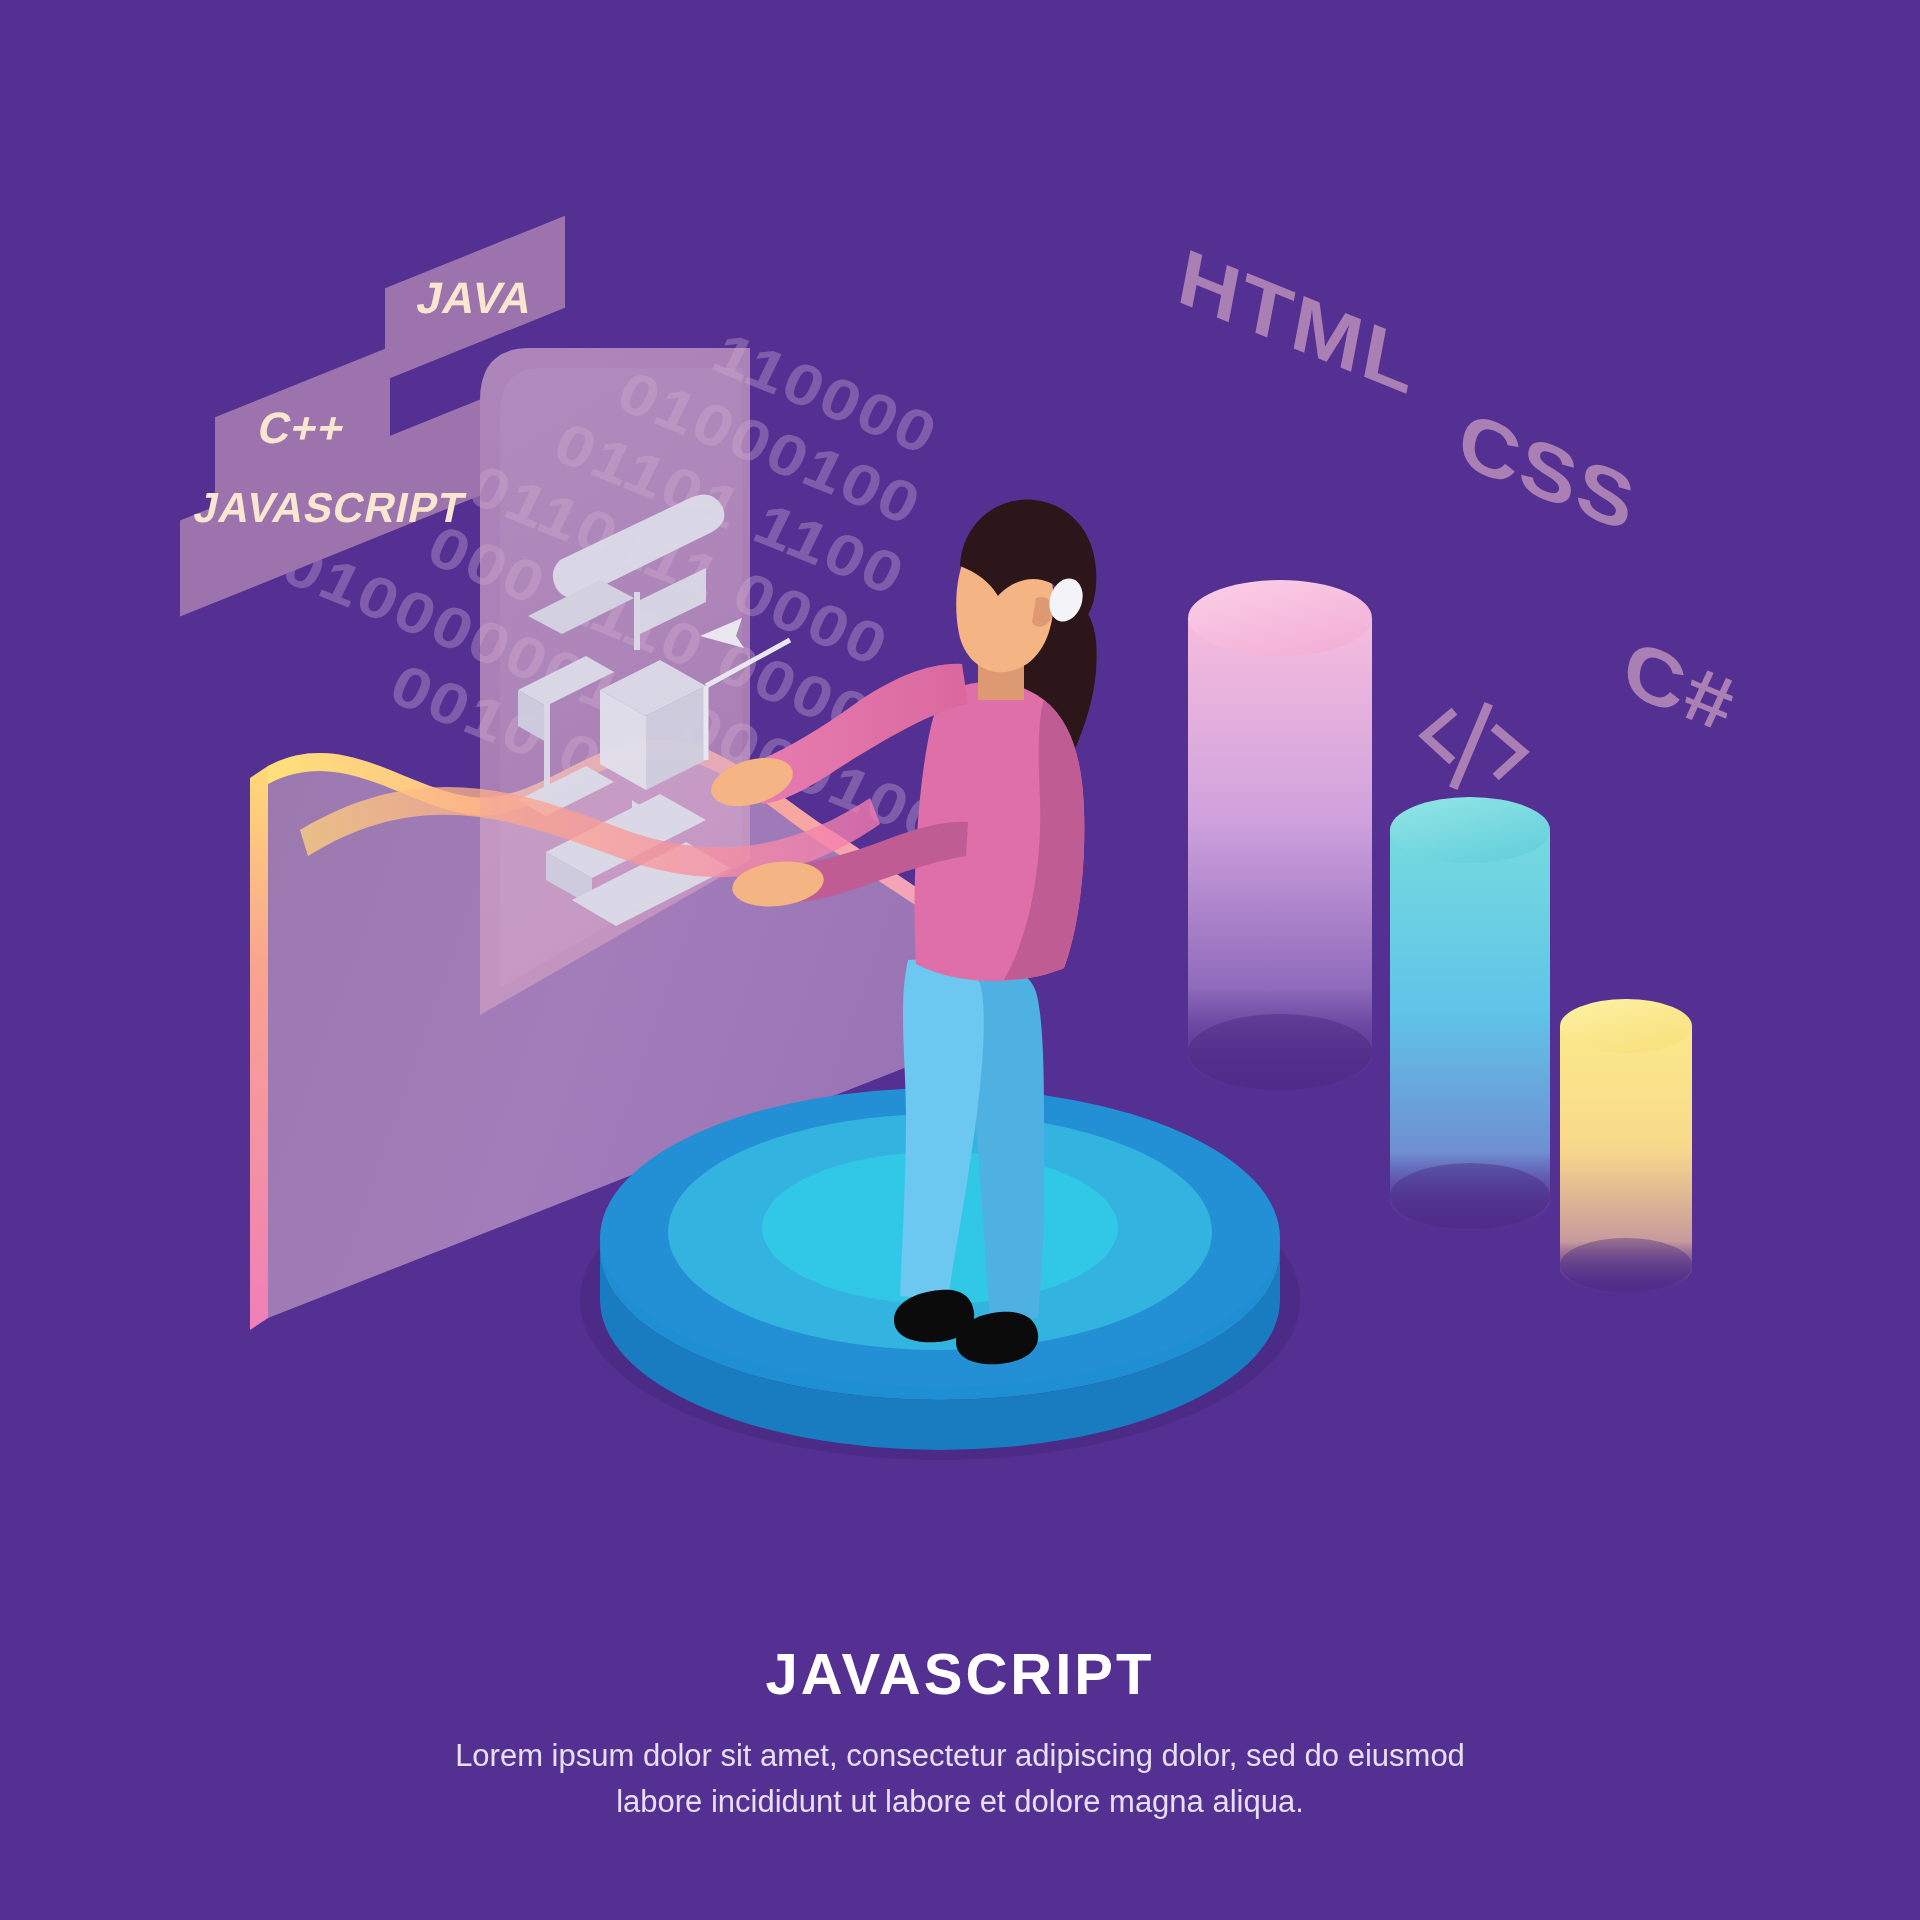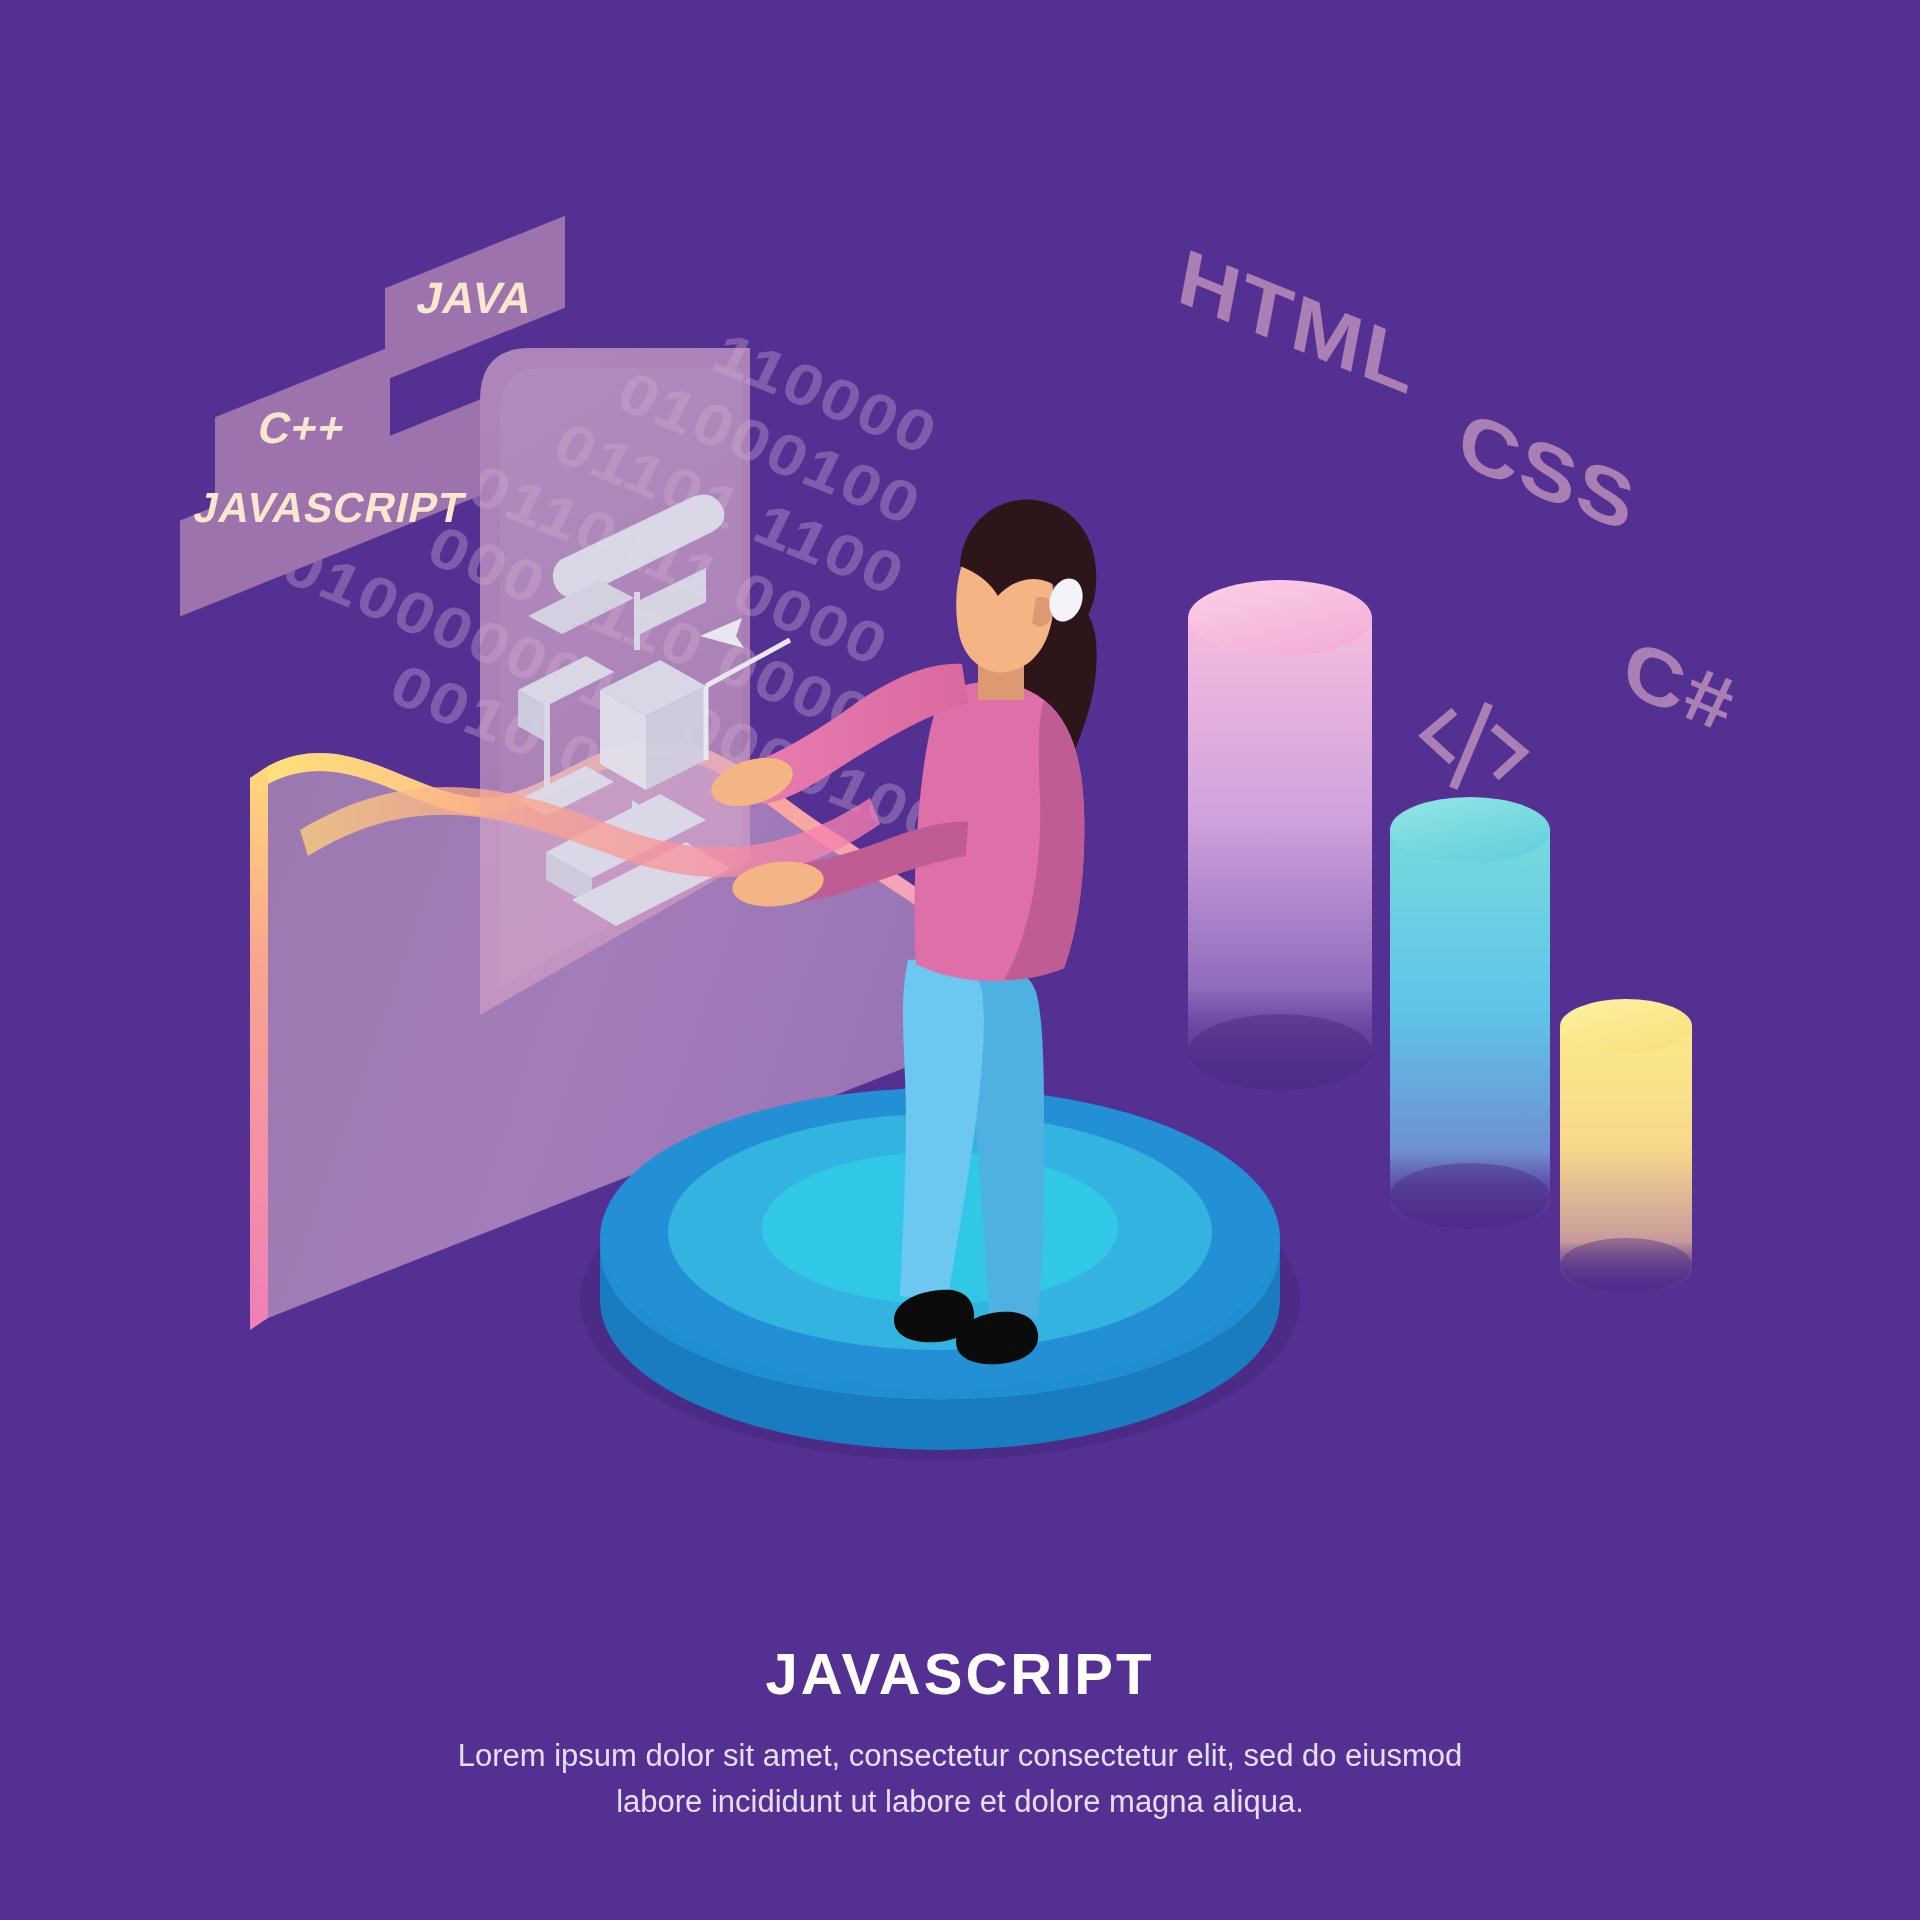--- a/index.html
+++ b/index.html
@@ -334,18 +334,18 @@
     <g>
       <path d="M1560,1026 L1560,1268 A66,27 0 0 0 1692,1268 L1692,1026 Z" fill="url(#g-bar3)"></path>
       <ellipse cx="1626" cy="1026" rx="66" ry="27" fill="url(#cap3)"></ellipse>
       <ellipse cx="1626" cy="1265" rx="66" ry="27" fill="#47277e" opacity="0.40"></ellipse>
     </g>
   </svg>
 
   <div id="caption">
     <h1 id="title">JAVASCRIPT</h1>
     <p id="subtitle">
-      <span>Lorem ipsum dolor sit amet, consectetur consectetur elit, sed do eiusmod</span><br>
+      <span>Lorem ipsum dolor sit amet, consectetur adipiscing dolor, sed do eiusmod</span><br>
       <span>labore incididunt ut labore et dolore magna aliqua.</span>
     </p>
   </div>
 
 </div>
 
 </body></html>

